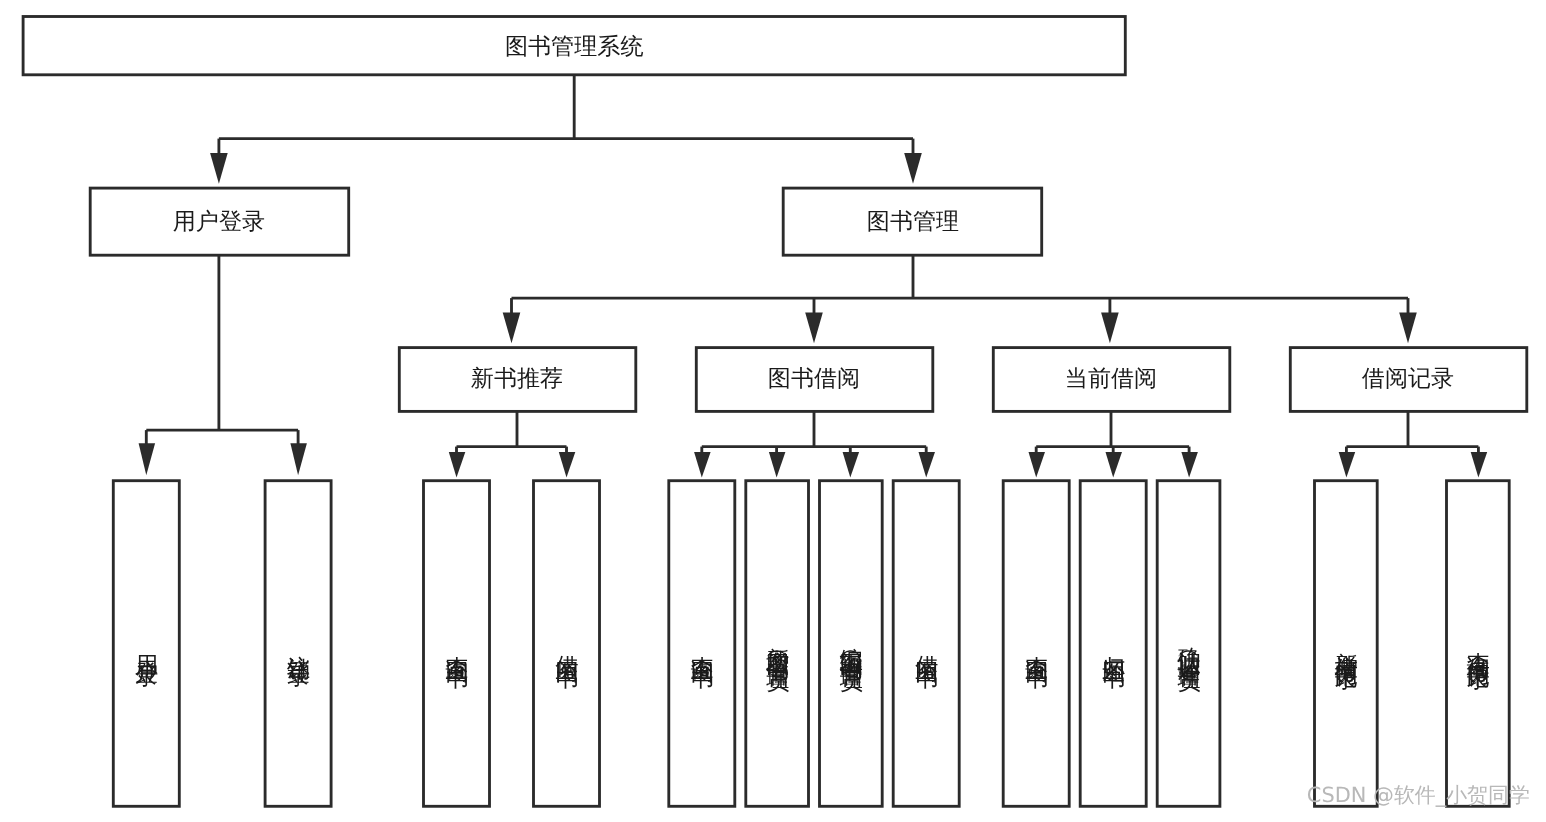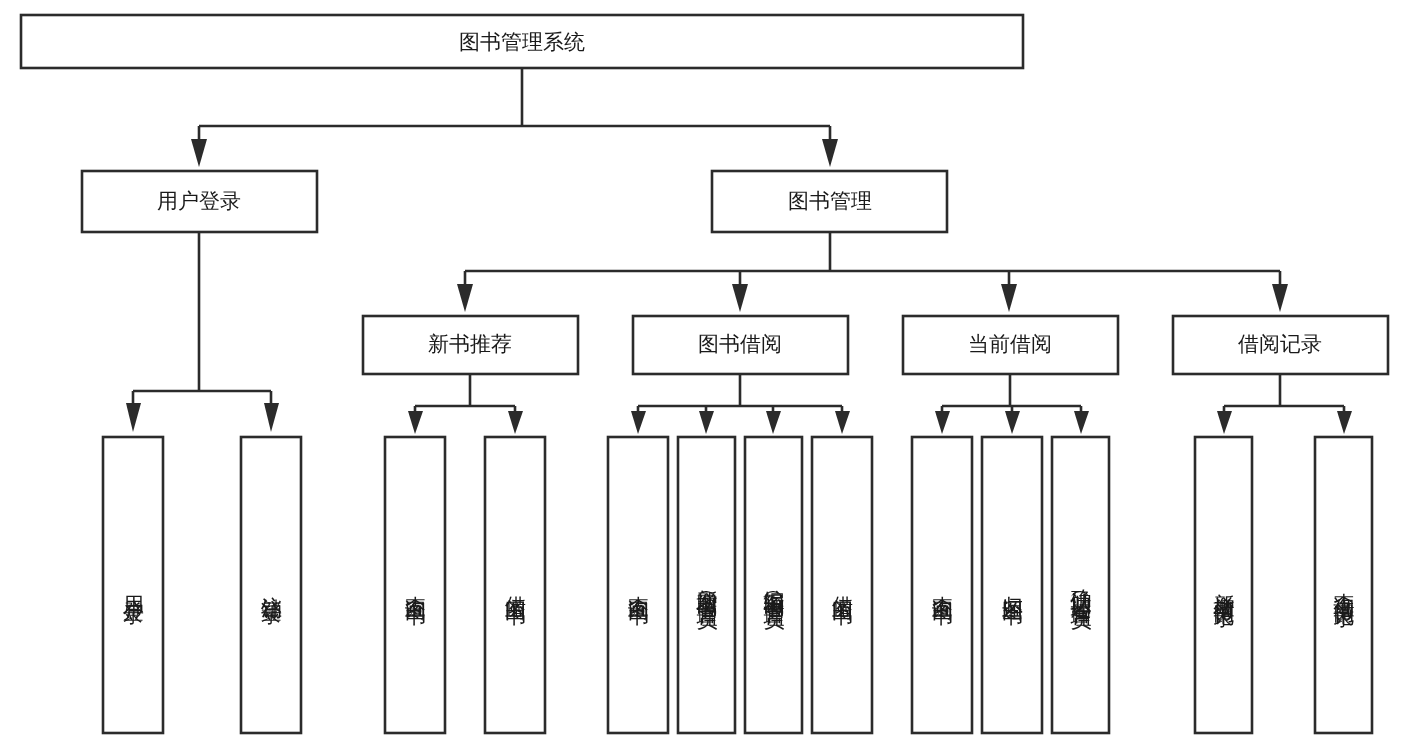--- a/index.html
+++ b/index.html
@@ -184,14 +184,15 @@
   <div class="leaf-label" style="left:608px; top:437px; width:60px; height:296px;">查询图书</div>
   <div class="leaf-label" style="left:678px; top:437px; width:57px; height:296px;">新增图书（管理员）</div>
   <div class="leaf-label" style="left:745px; top:437px; width:57px; height:296px;">编辑图书（管理员）</div>
   <div class="leaf-label" style="left:812px; top:437px; width:60px; height:296px;">借阅图书</div>
   <div class="leaf-label" style="left:912px; top:437px; width:60px; height:296px;">查询图书</div>
   <div class="leaf-label" style="left:982px; top:437px; width:60px; height:296px;">归还图书</div>
   <div class="leaf-label" style="left:1052px; top:437px; width:57px; height:296px;">确认归还（管理员）</div>
   <div class="leaf-label" style="left:1195px; top:437px; width:57px; height:296px;">新增借阅记录</div>
   <div class="leaf-label" style="left:1315px; top:437px; width:57px; height:296px;">查询借阅记录</div>
 
+  <div class="watermark">CSDN @软件_小贺同学</div>
 
 </div>
 
 </body></html>

